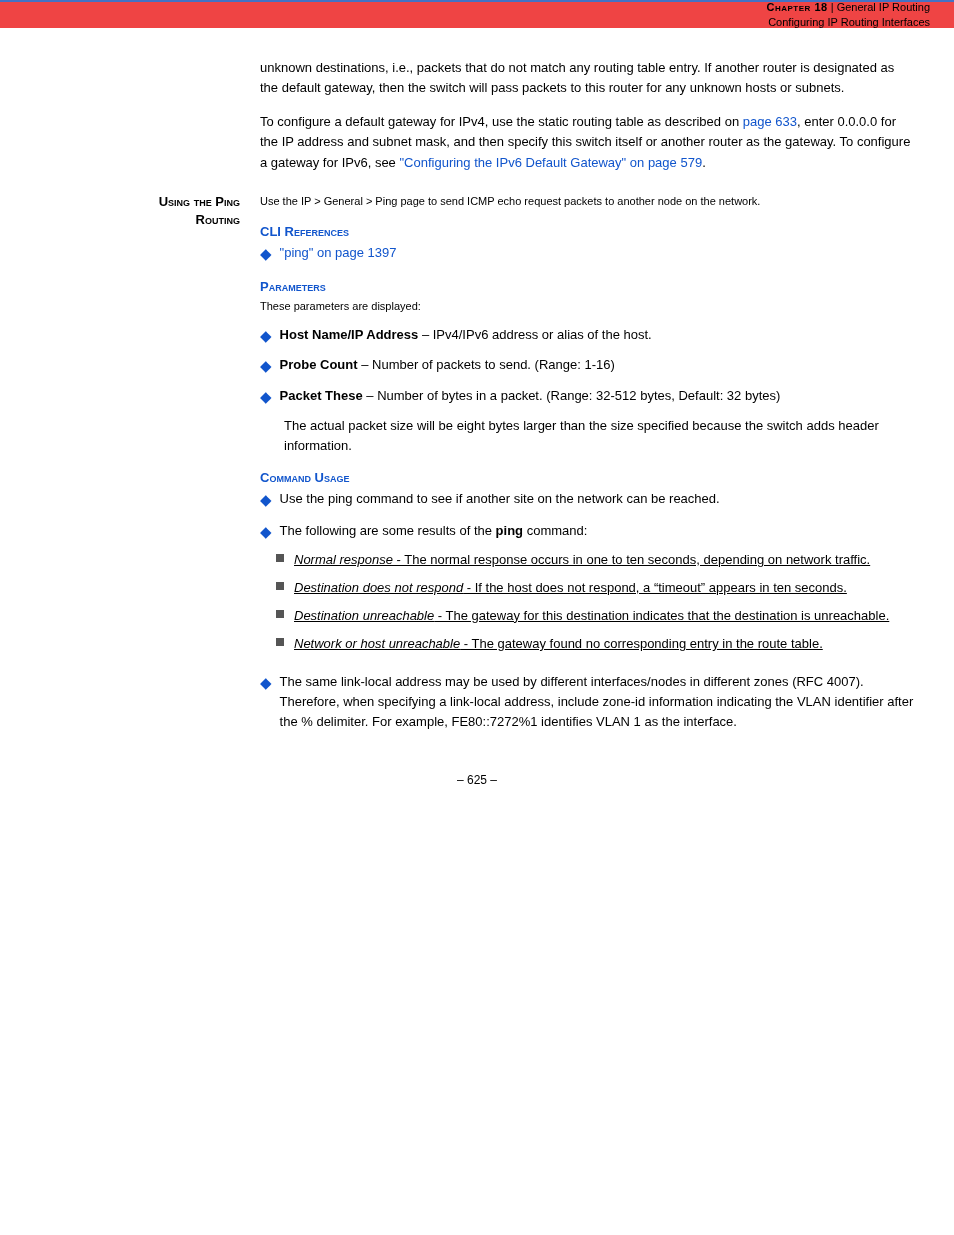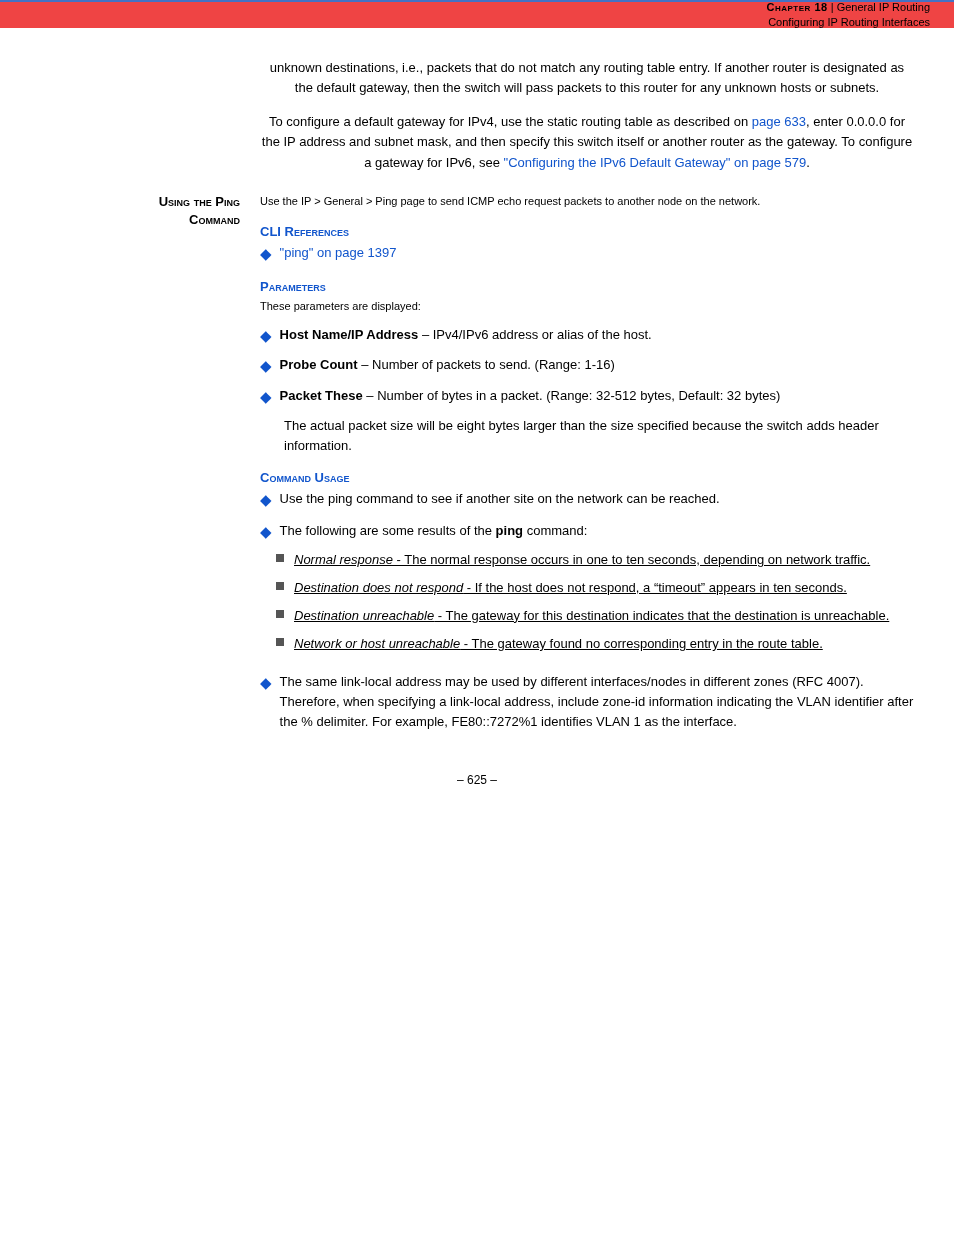--- a/index.html
+++ b/index.html
@@ -60,21 +60,20 @@
 
     
     .content {
       padding: 30px 40px 40px 40px;
     }
 
     
     .intro-section {
       margin-left: 220px;
       margin-bottom: 20px;
-      text-align: center;
     }
 
     .intro-section p {
       margin-bottom: 14px;
       line-height: 1.55;
       font-size: 13px;
     }
 
     a, .link {
       color: #1155cc;
@@ -253,21 +252,21 @@
       <p>unknown destinations, i.e., packets that do not match any routing table entry. If another router is designated as the default gateway, then the switch will pass packets to this router for any unknown hosts or subnets.</p>
       <p>
         <span>To configure a default gateway for IPv4, use the static routing table as described on </span><a class="link">page 633</a><span>, enter 0.0.0.0 for the IP address and subnet mask, and then specify this switch itself or another router as the gateway. To configure a gateway for IPv6, see </span><a class="link">"Configuring the IPv6 Default Gateway" on page 579</a><span>.</span>
       </p>
     </div>
 
     <div class="section-with-label">
       <div class="section-label">
         <div class="section-label-text">
           <span>Using the Ping</span><br>
-          <span>Command</span>
+          <span>Routing</span>
         </div>
       </div>
 
       <div class="section-body">
         <p>Use the IP &gt; General &gt; Ping page to send ICMP echo request packets to another node on the network.</p>
 
         <div class="subsection-title">CLI References</div>
         <ul class="bullet-list">
           <li>
             <span class="diamond">◆</span>

